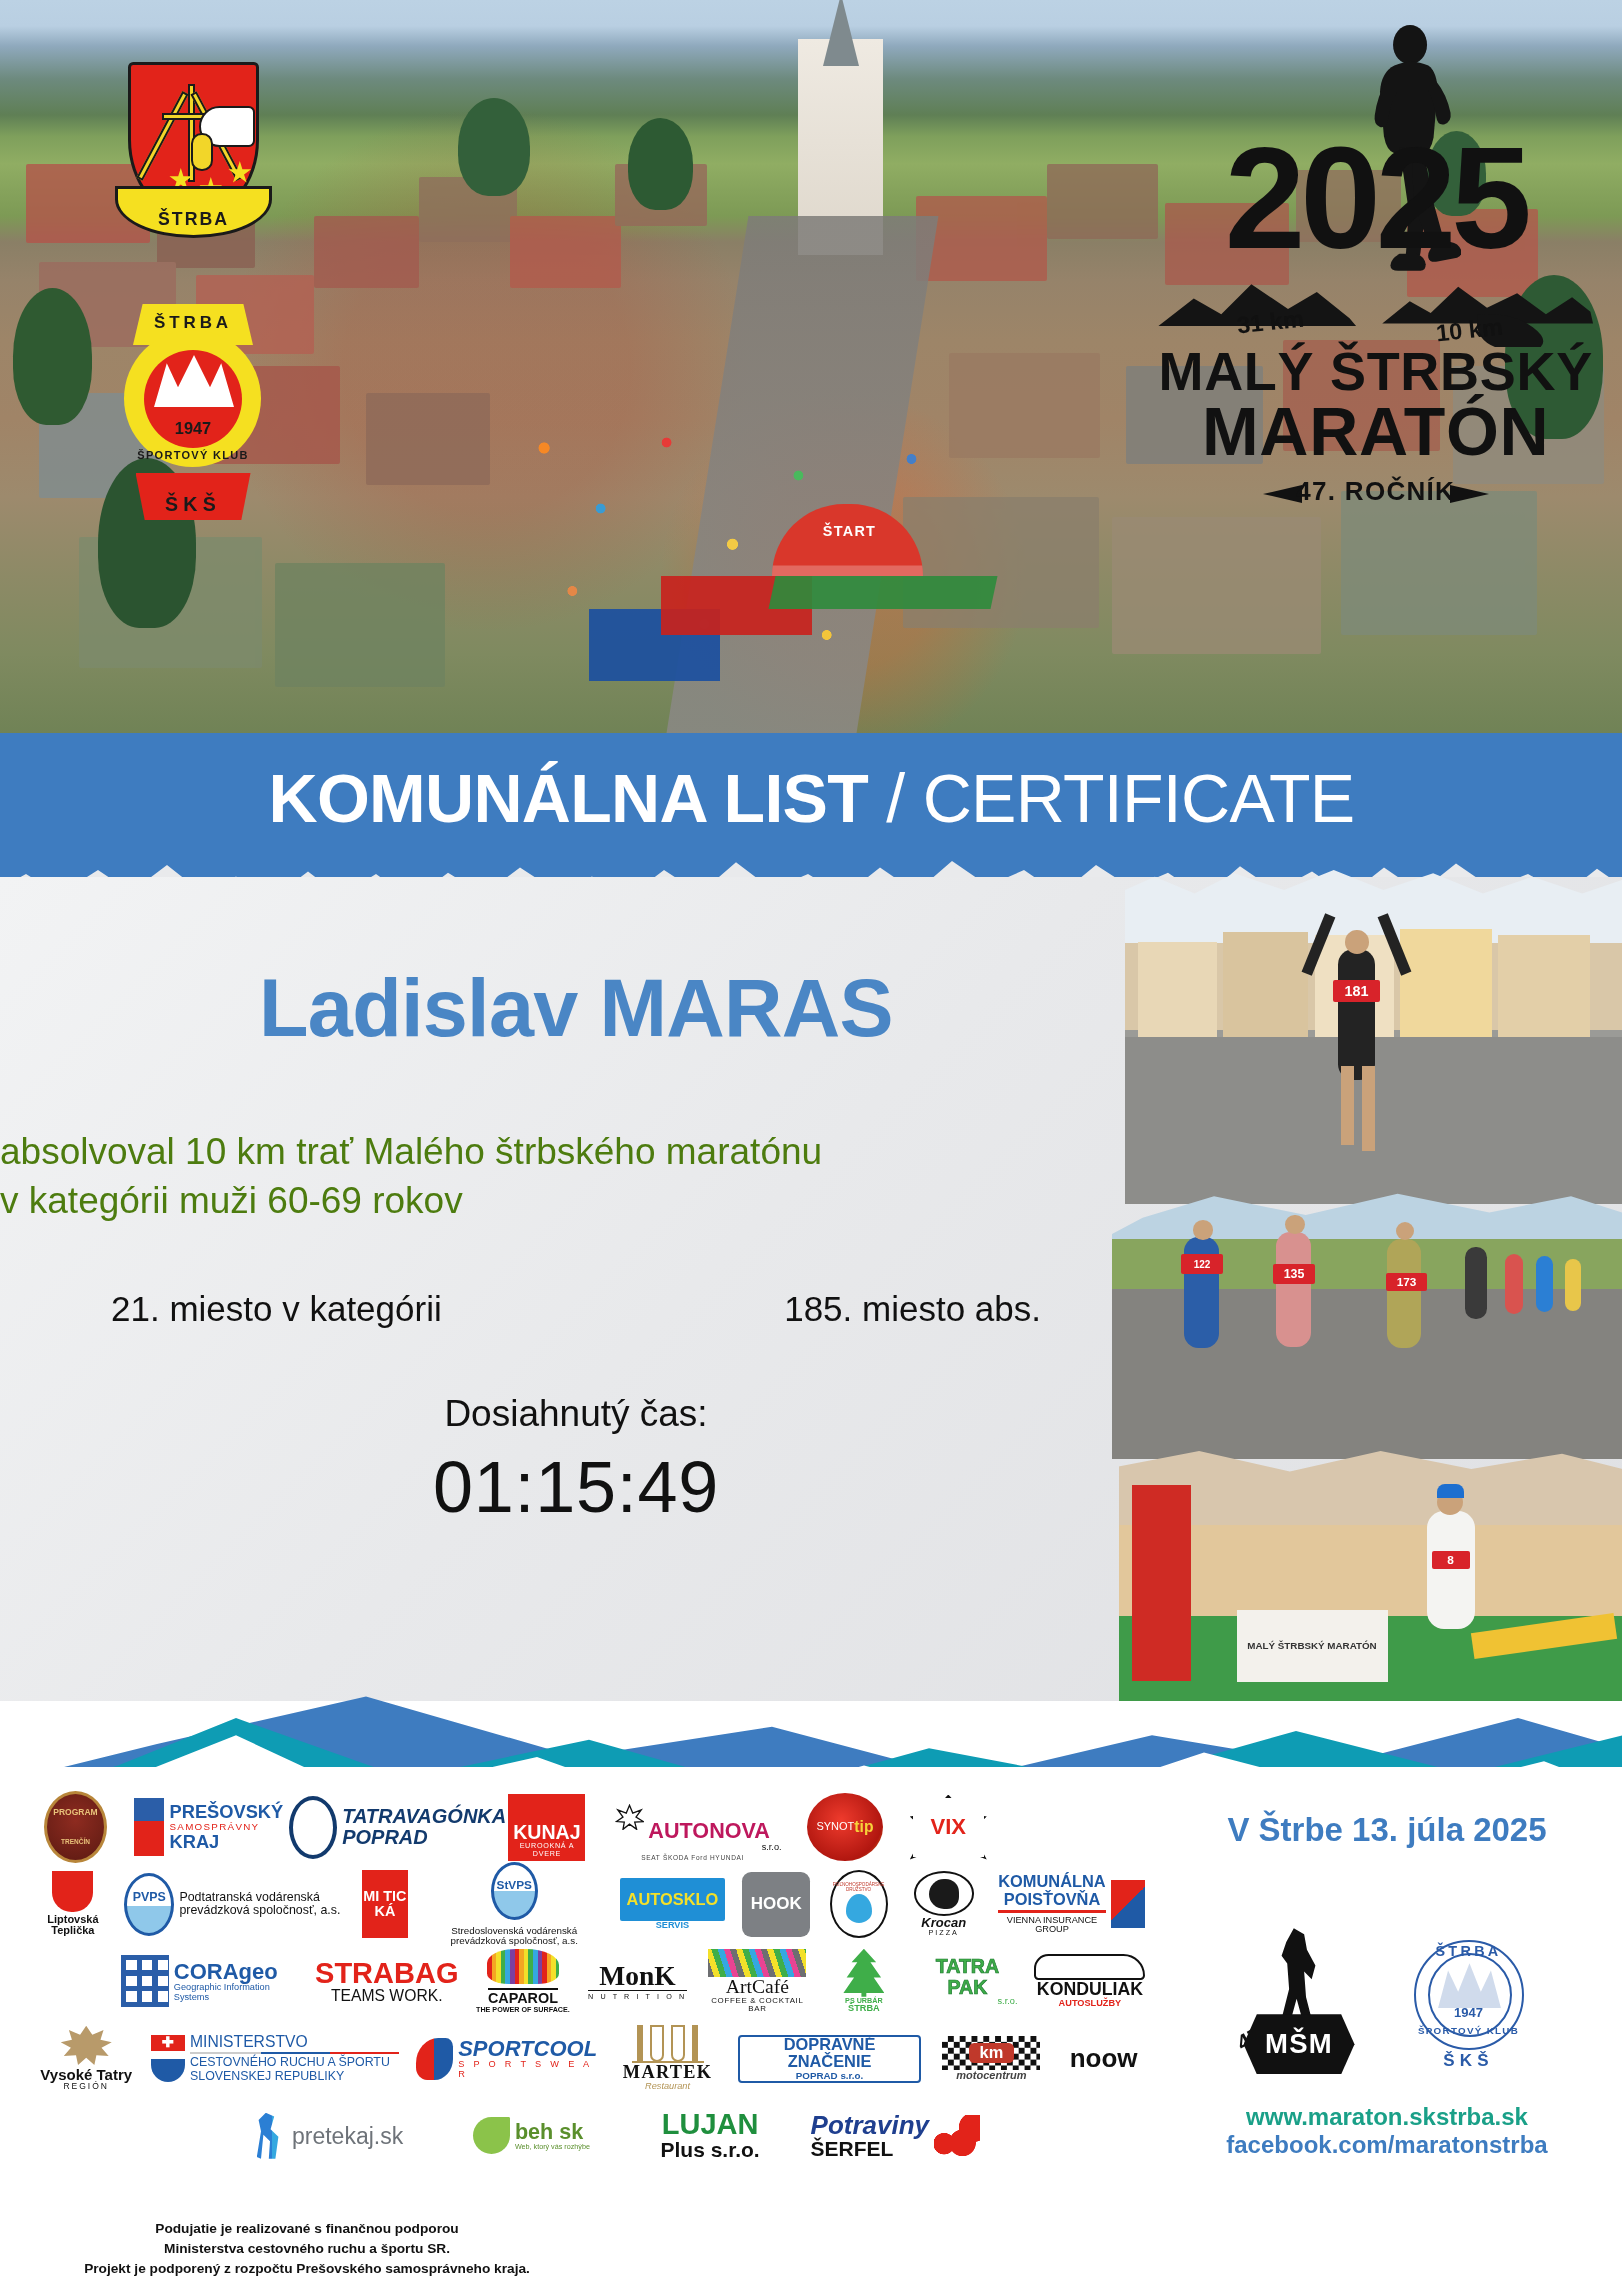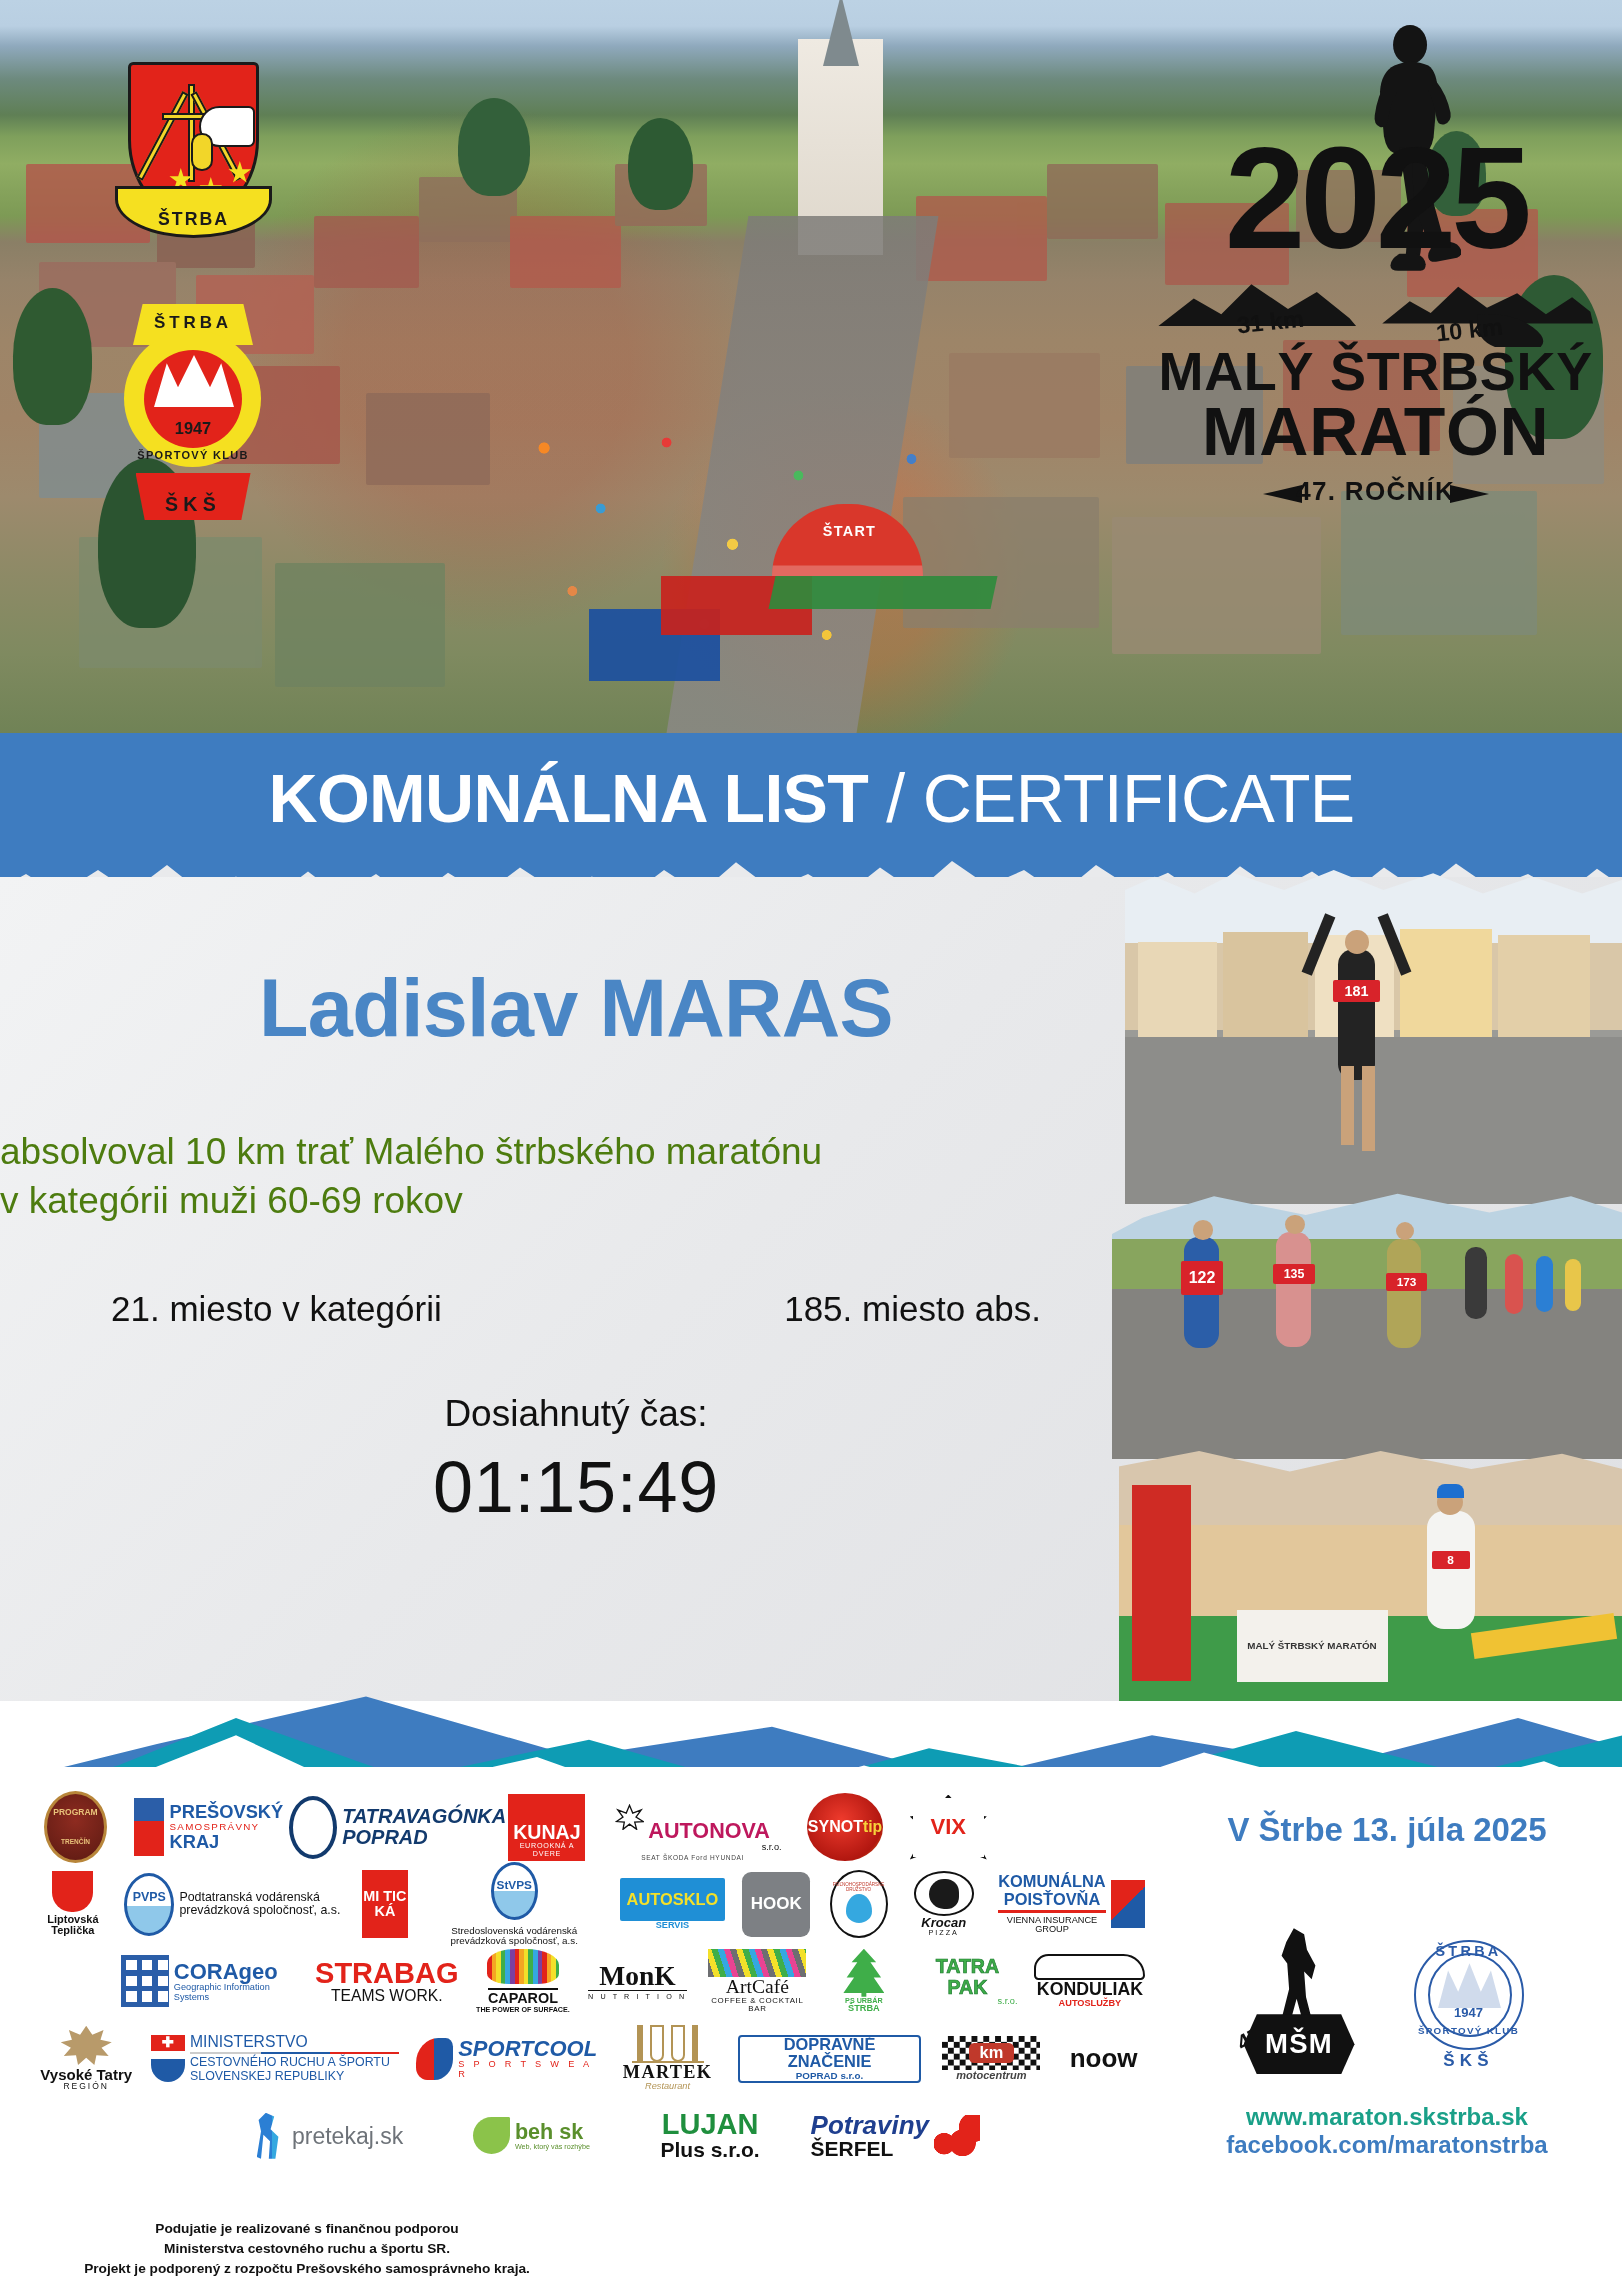--- a/index.html
+++ b/index.html
@@ -481,21 +481,21 @@
       <div class="runner-fig" style="left:264px;top:43px;width:10.5px;height:63px;transform:rotate(-22deg);"></div>
       <div class="runner-fig" style="left:216px;top:196px;width:13px;height:79px;background:#caa27a;"></div>
       <div class="runner-fig" style="left:237px;top:196px;width:13px;height:85px;background:#caa27a;"></div>
       <div class="bib" style="left:208px;top:110px;width:47px;height:22px;font-size:14.4px;">181</div>
     </div>
 
     <div class="ph ph2">
       <div style="position:absolute;left:0;top:98px;width:510px;height:170px;background:#84837f;"></div>
       <div class="runner-fig" style="left:72px;top:46px;width:35px;height:111px;border-radius:14.4px;background:#2b5ea8;"></div>
       <div class="runner-fig" style="left:81px;top:29px;width:19.6px;height:19.6px;border-radius:50%;background:#caa27a;"></div>
-      <div class="bib" style="left:69px;top:70px;width:42px;height:34px;font-size:16px;">122</div>
+      <div class="bib" style="left:69px;top:63px;width:42px;height:20px;font-size:10px;">122</div>
       <div class="runner-fig" style="left:164px;top:41px;width:35px;height:115px;border-radius:14.4px;background:#d8918f;"></div>
       <div class="runner-fig" style="left:173px;top:23.6px;width:19.6px;height:19.6px;border-radius:50%;background:#caa27a;"></div>
       <div class="bib" style="left:161px;top:73px;width:42px;height:19.6px;font-size:12.4px;">135</div>
       <div class="runner-fig" style="left:275px;top:48px;width:34px;height:109px;border-radius:14.4px;background:#b0a558;"></div>
       <div class="runner-fig" style="left:284px;top:31px;width:18.3px;height:18.3px;border-radius:50%;background:#caa27a;"></div>
       <div class="bib" style="left:274px;top:82px;width:41px;height:18.3px;font-size:11.8px;">173</div>
       <div class="runner-fig" style="left:353px;top:56px;width:22px;height:72px;border-radius:10.5px;background:#3a3a3a;"></div>
       <div class="runner-fig" style="left:393px;top:63px;width:18.3px;height:60px;border-radius:9.2px;background:#d9534f;"></div>
       <div class="runner-fig" style="left:424px;top:65px;width:17px;height:56px;border-radius:9.2px;background:#2b7fd4;"></div>
       <div class="runner-fig" style="left:453px;top:68px;width:15.7px;height:52px;border-radius:7.9px;background:#e8c64a;"></div>
@@ -557,21 +557,21 @@
             <svg width="29" height="26" viewBox="0 0 44 40">
               <path d="M22 2 L27 14 L40 9 L32 20 L43 27 L30 28 L33 39 L22 31 L12 39 L14 28 L2 27 L12 20 L4 9 L17 14 Z" fill="#fff" stroke="#111" stroke-width="2"></path>
             </svg>
             <span style="font-size:21.6px;font-weight:bold;color:#be185d;margin-top:28px;">AUTONOVA</span>
           </div>
           <div style="align-self:flex-end;font-size:9.2px;color:#111;">s.r.o.</div>
           <div style="font-size:6.5px;color:#444;letter-spacing:0.7px;margin-top:2.6px;">SEAT  ŠKODA  Ford  HYUNDAI</div>
         </div>
         <div class="sp" style="width:98px">
           <div class="oval" style="width:76px;height:68px;background:radial-gradient(circle at 45% 40%,#ef3b2d,#b0160f 70%,#f2b01e 100%);">
-            <span style="font-size:16px;font-weight:bold;color:#fff;">SYNOT</span>
+            <span style="font-size:11px;font-weight:normal;color:#fff;">SYNOT</span>
               <span style="font-size:15.7px;font-weight:bold;color:#f7d23a;">tip</span>
           </div>
         </div>
         <div class="sp" style="width:85px">
           <div style="width:77px;height:65px;background:#fff;border:3.3px solid #111;display:flex;align-items:center;justify-content:center;
                       clip-path:polygon(50% 0,72% 28%,100% 34%,80% 56%,100% 100%,50% 78%,0 100%,20% 56%,0 34%,28% 28%);">
             <span style="font-size:22px;font-weight:bold;color:#e2231a;">VIX</span>
           </div>
         </div>
       </div>

